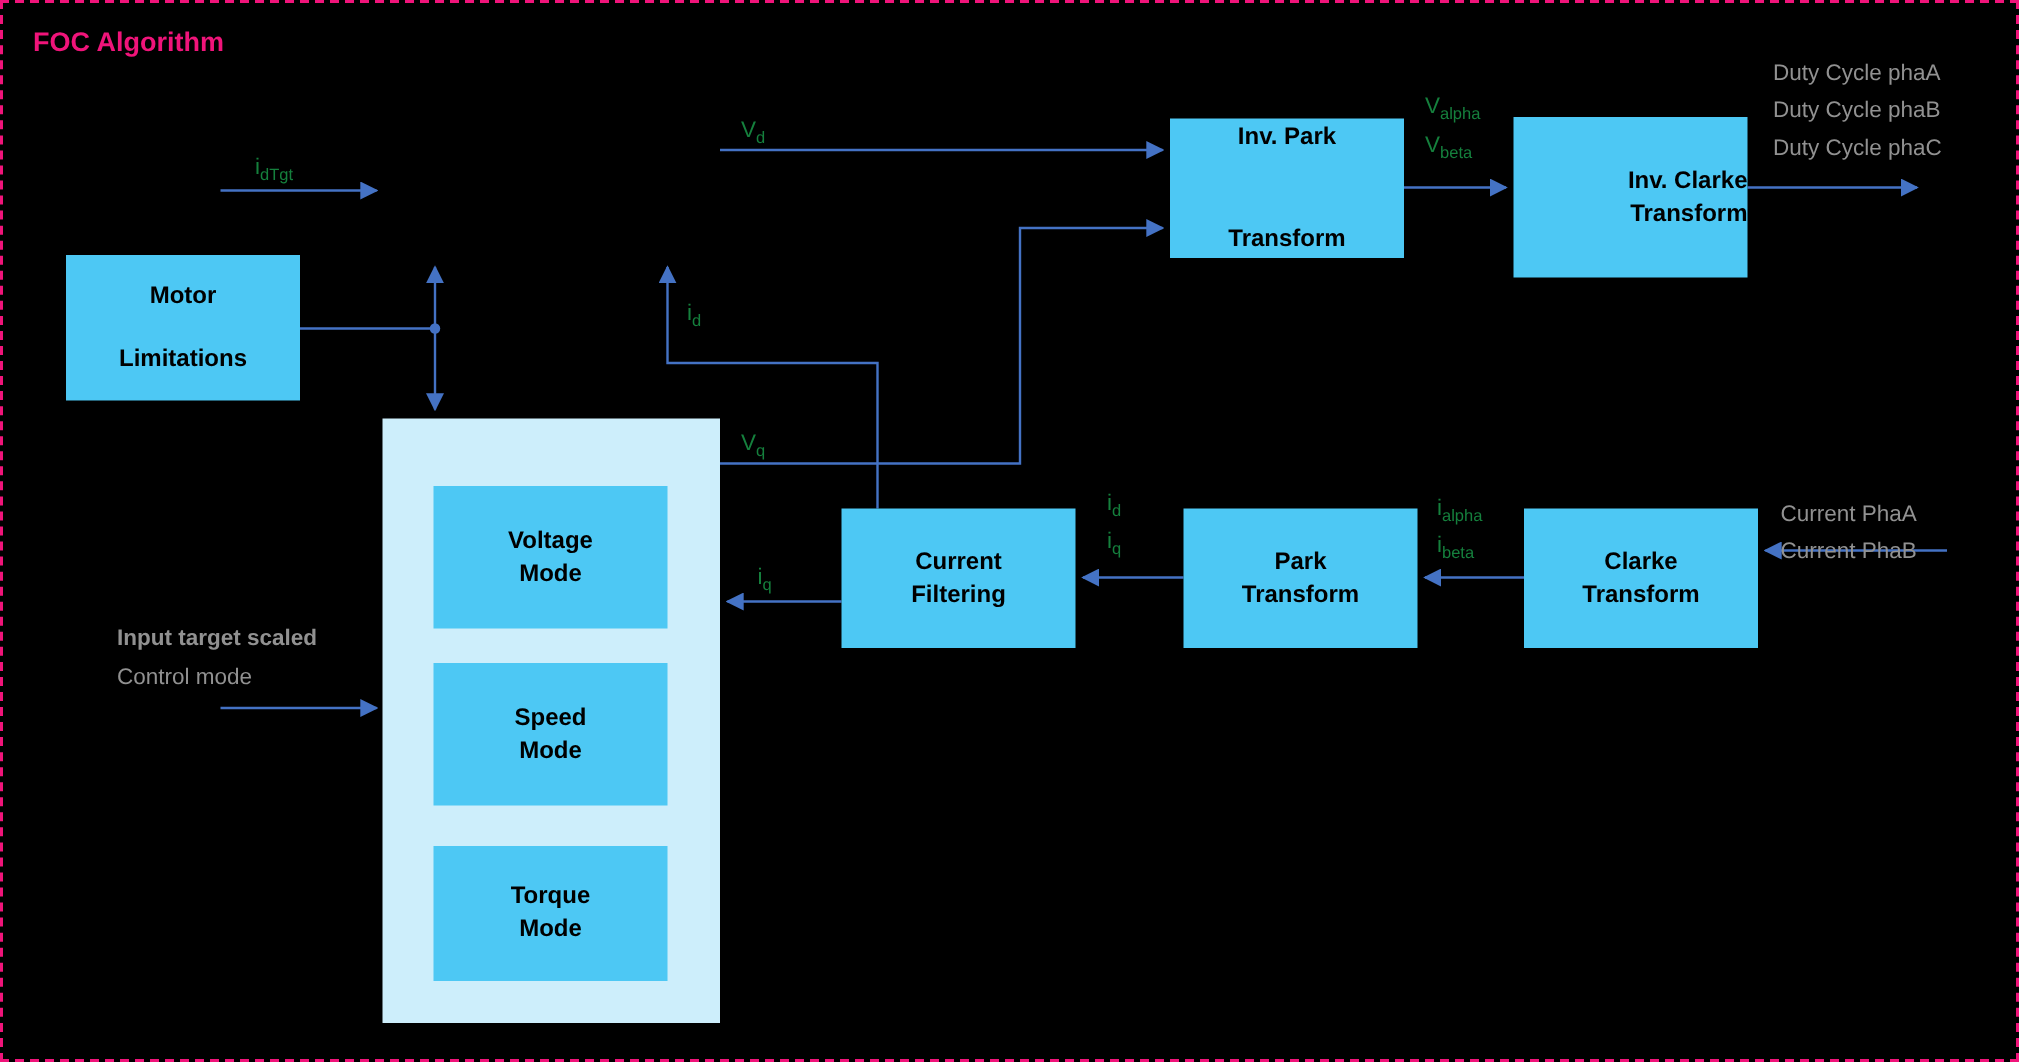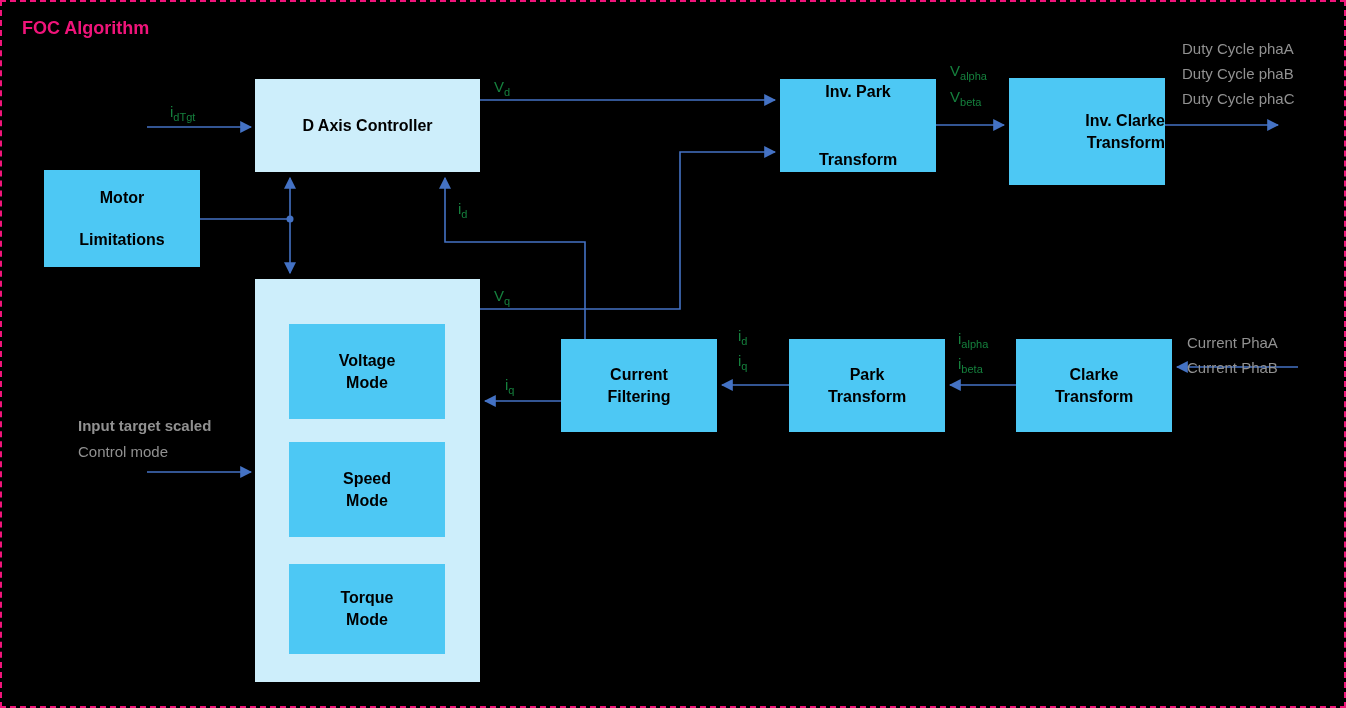--- a/index.html
+++ b/index.html
@@ -62,23 +62,20 @@
       <path d="M1163,123 H1276" marker-end="url(#arr)"></path>
       <path d="M1296,365 H1175" marker-end="url(#arr)"></path>
       <path d="M1014,383 H948" marker-end="url(#arr)"></path>
       <path d="M787,383 H720" marker-end="url(#arr)"></path>
       <path d="M559,399 H483" marker-end="url(#arr)"></path>
       <path d="M145,470 H249" marker-end="url(#arr)"></path>
     </g>
     <circle cx="288" cy="217" r="3.5" fill="#4472c4"></circle>
   </svg>
 
-  <div class="block light" style="left:253px;top:77px;width:225px;height:93px;">
-    <div>D Axis Controller</div>
-  </div>
 
   <div class="block bright" style="left:42px;top:168px;width:156px;height:97px;gap:20px;">
     <div>Motor</div>
     <div>Limitations</div>
   </div>
 
   <div class="block light" style="left:253px;top:277px;width:225px;height:403px;"></div>
 
   <div class="block bright" style="left:287px;top:322px;width:156px;height:95px;">
     <div>Voltage</div>

